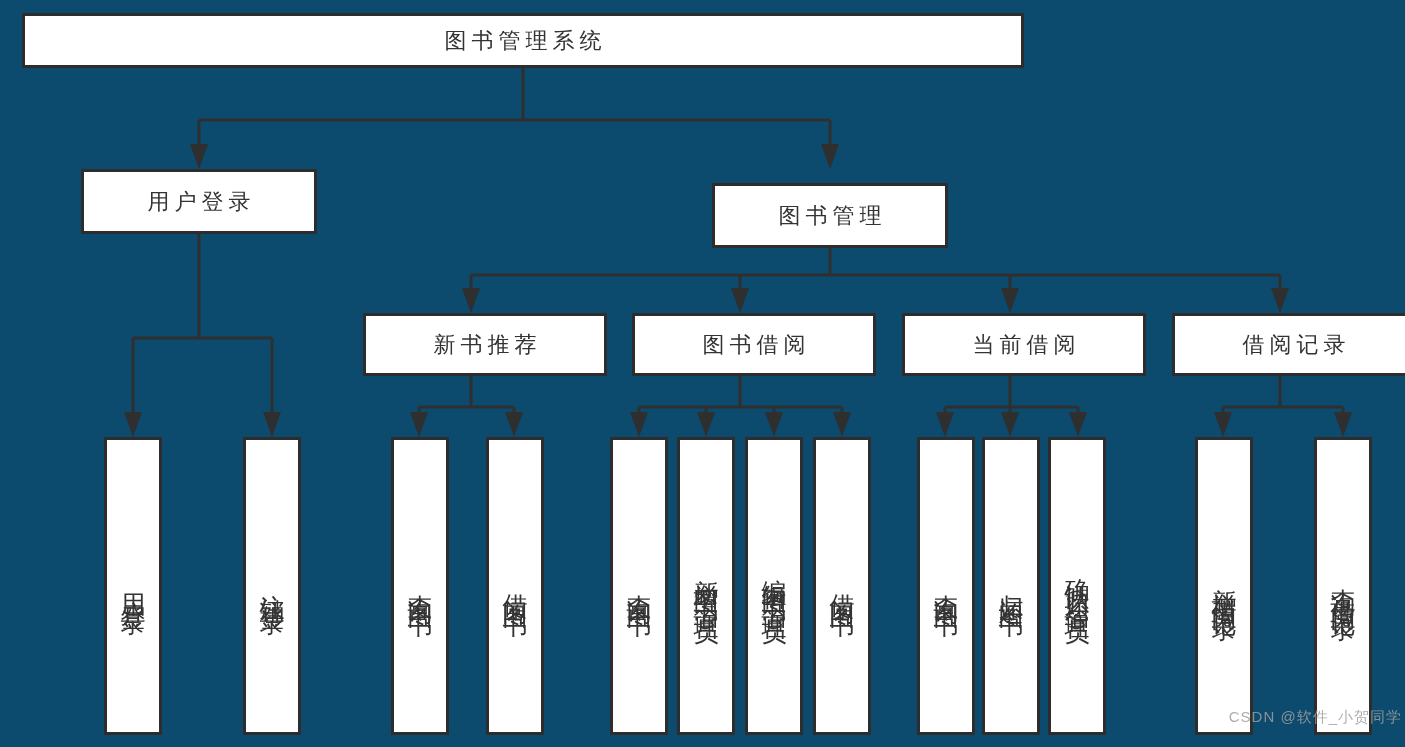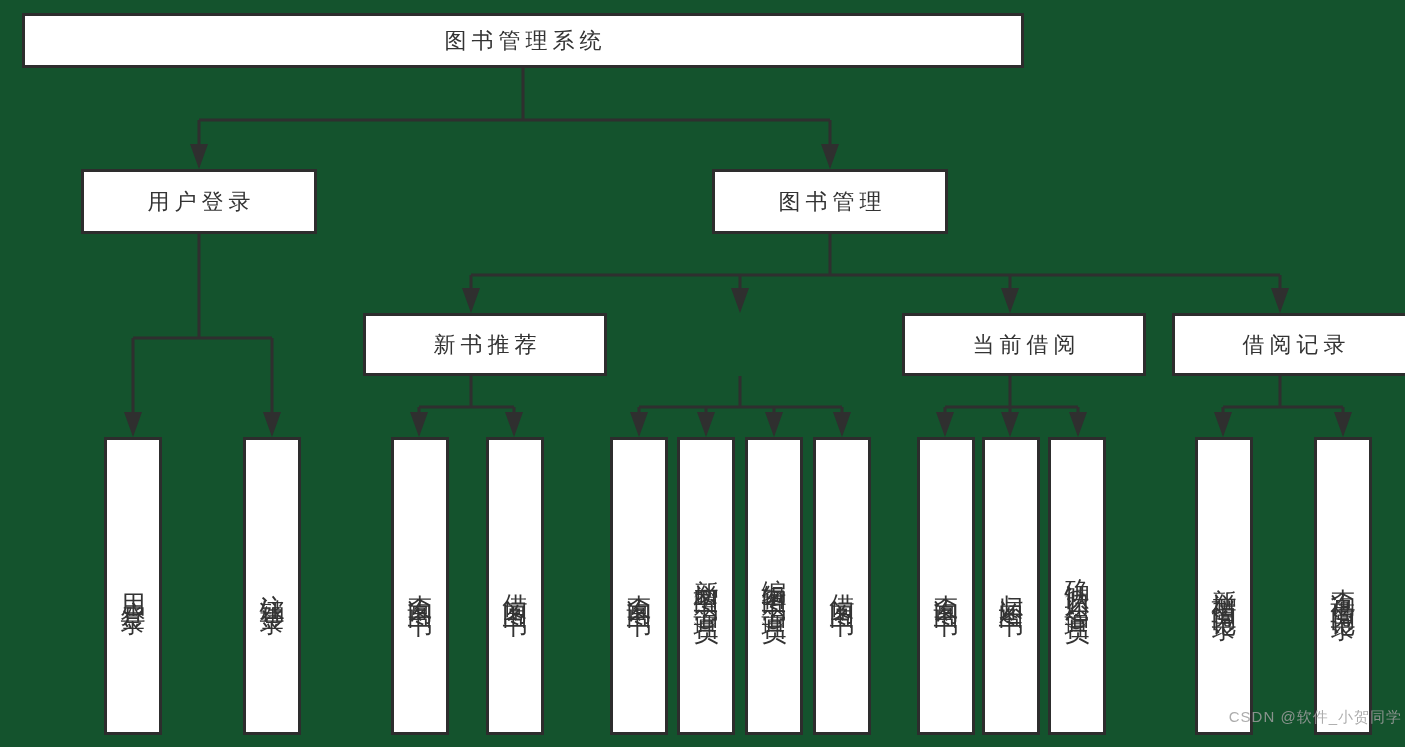--- a/index.html
+++ b/index.html
@@ -1,19 +1,19 @@
 <!DOCTYPE html>
 <html><head>
 <meta charset="utf-8">
 <style>
   html,body{margin:0;padding:0;background:#ffffff;}
   .stage{
     position:relative;
     width:1405px;height:747px;
-    background:#14532d;
+    background:#0c4a6e;
     font-family:"Liberation Sans","DejaVu Sans",sans-serif;
     overflow:hidden;
   }
   .wires{position:absolute;left:0;top:0;z-index:0;}
   .node{
     position:absolute;
     box-sizing:border-box;
     border:3px solid #2d2d2d;
     background:#ffffff;
     display:flex;align-items:center;justify-content:center;
@@ -85,26 +85,29 @@
     <polygon points="1334,412 1352,412 1343,437" fill="#2f2f2f"></polygon>
   </svg>
 
   <div class="node hnode root">
     <span>图书管理系统</span>
   </div>
 
   <div class="node hnode lvl2" style="left:81px;">
     <span>用户登录</span>
   </div>
-  <div class="node hnode lvl2" style="left:712px;">
+  <div class="node hnode lvl2" style="left:712px;margin-top:14px;">
     <span>图书管理</span>
   </div>
 
   <div class="node hnode lvl3" style="left:363px;">
     <span>新书推荐</span>
+  </div>
+  <div class="node hnode lvl3" style="left:632px;">
+    <span>图书借阅</span>
   </div>
   <div class="node hnode lvl3" style="left:902px;">
     <span>当前借阅</span>
   </div>
   <div class="node hnode lvl3" style="left:1172px;">
     <span>借阅记录</span>
   </div>
 
   <div class="node leaf" style="left:104px;">
     <span>用户登录</span>

